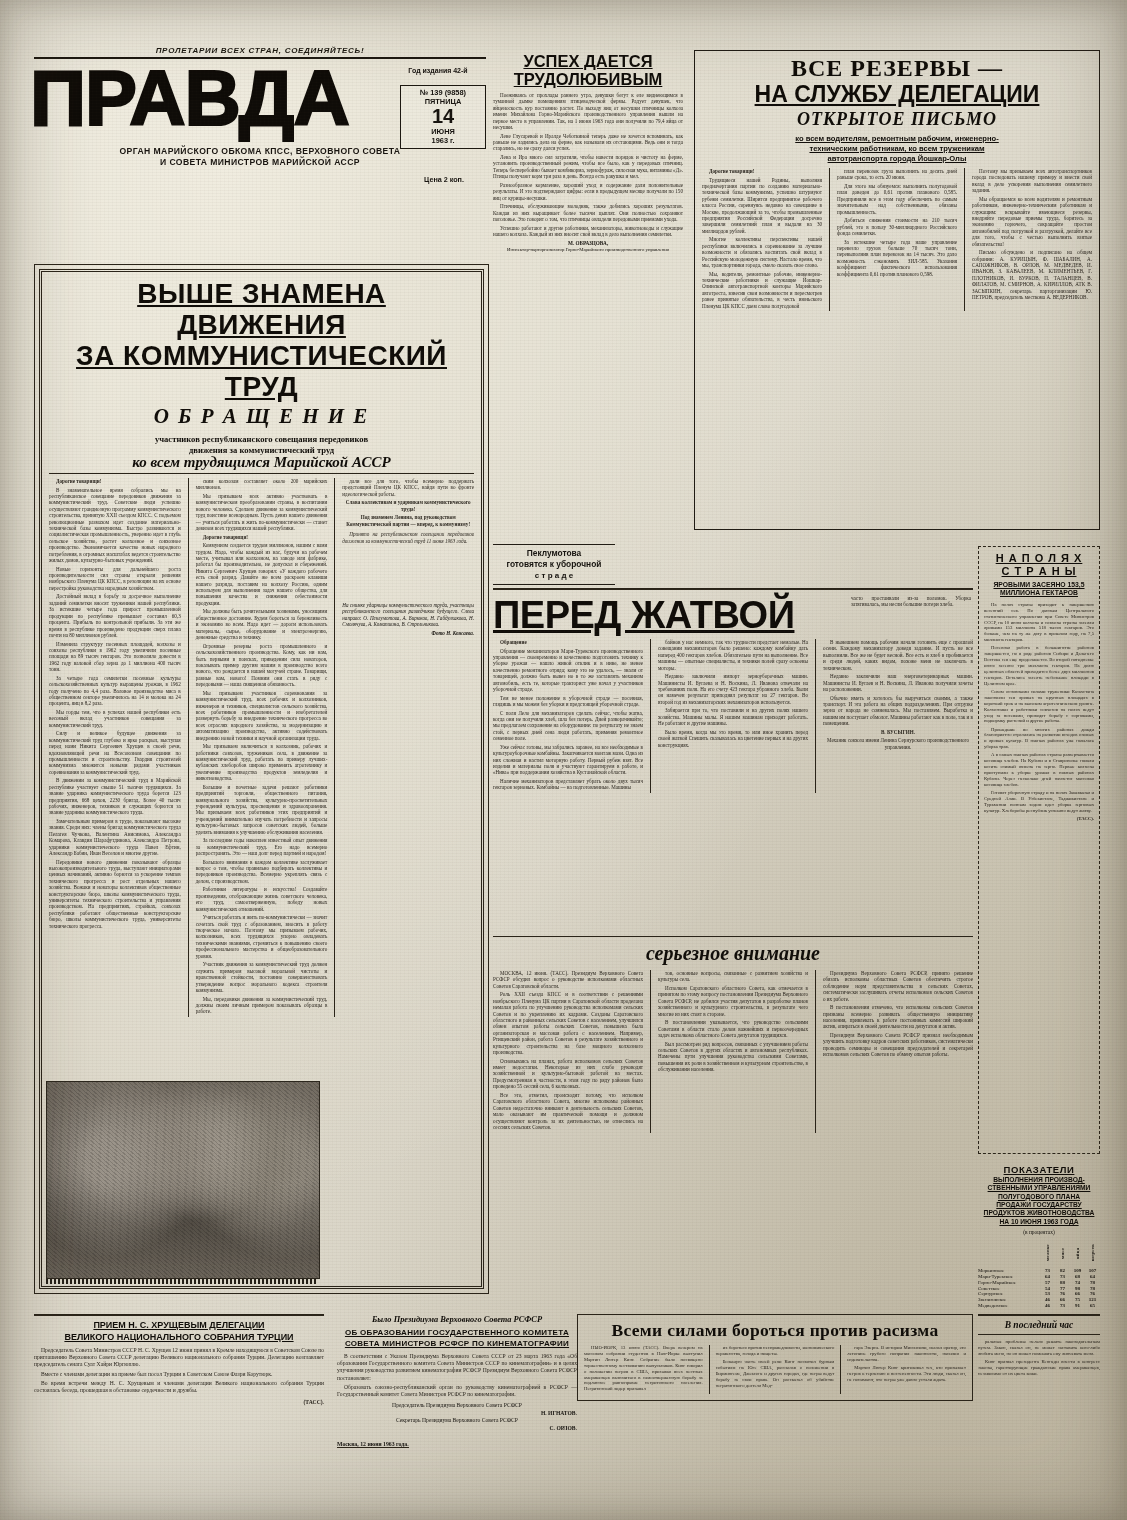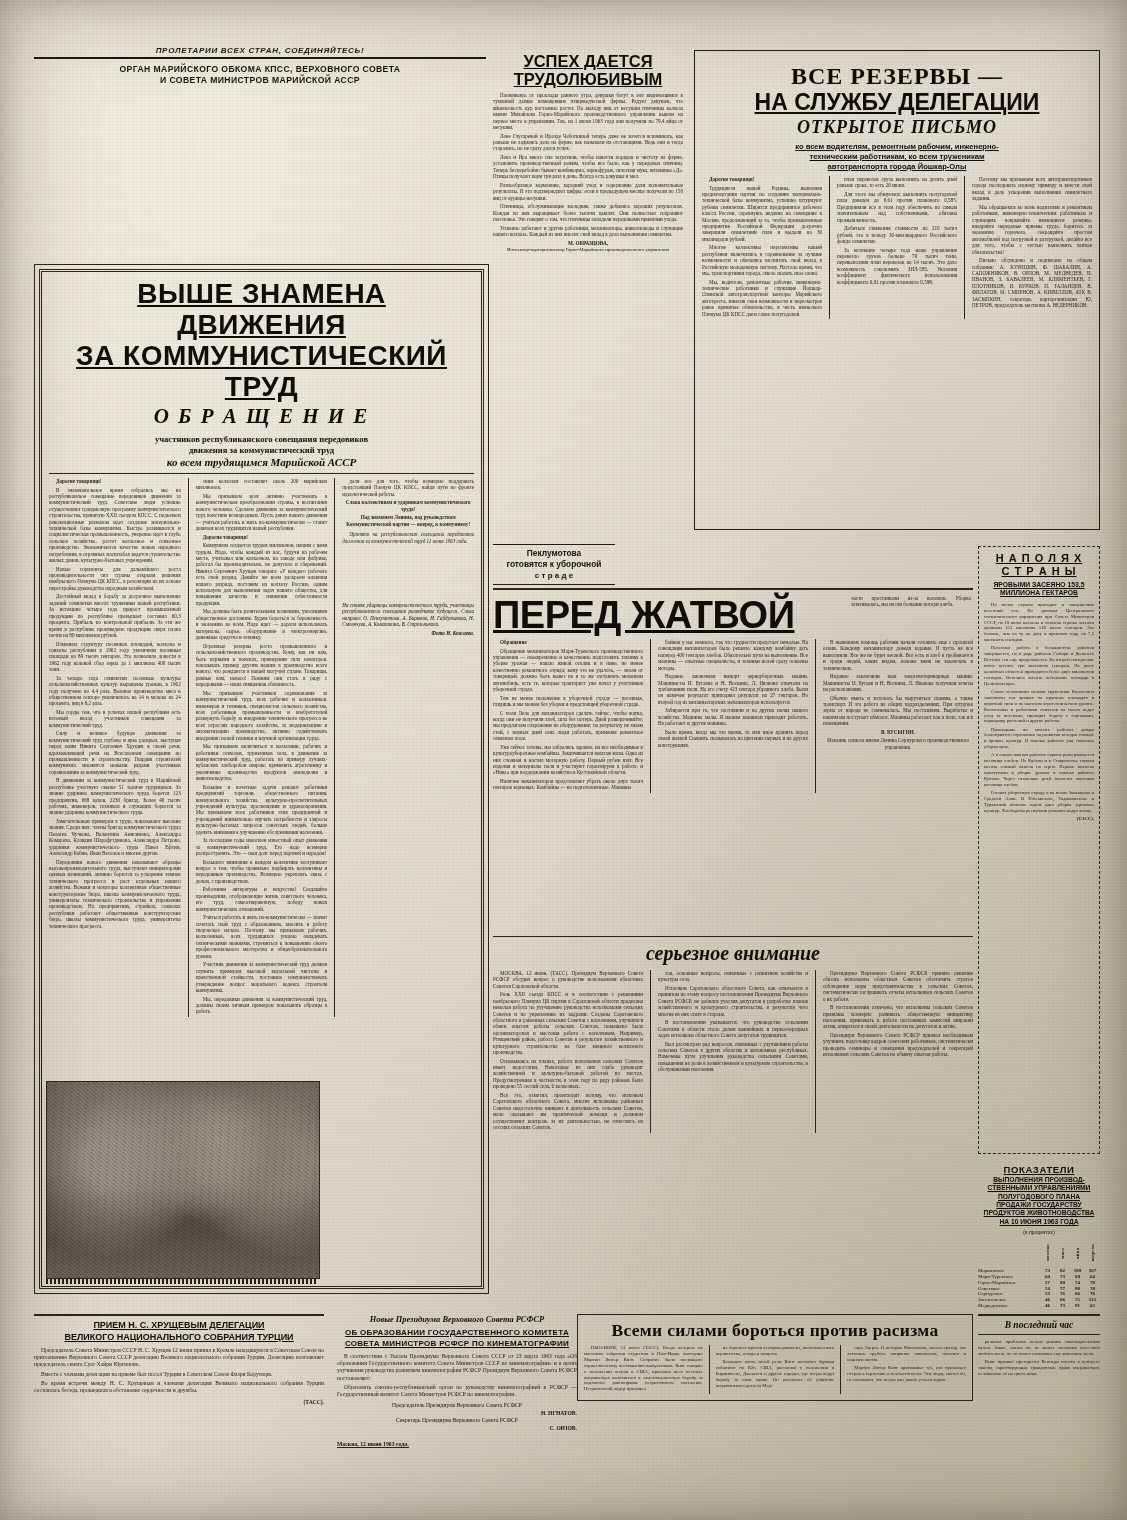--- a/index.html
+++ b/index.html
@@ -124,20 +124,32 @@
 </style>
 </head>
 <body>
 
 <div class="page">
   <div class="sheet">
 
     <div class="masthead">
       <div class="slogan">ПРОЛЕТАРИИ ВСЕХ СТРАН, СОЕДИНЯЙТЕСЬ!</div>
       <div class="slogan-rule"></div>
+      <div class="title2wrap">
+        <div class="title2">ПРАВДА</div>
+        <div class="yearline">Год издания 42-й</div>
+        <div class="issuebox">
+          <div class="issline">№ 139 (9858)</div>
+          <div class="issline">ПЯТНИЦА</div>
+          <div class="issbig">14</div>
+          <div class="issline">ИЮНЯ</div>
+          <div class="issline">1963 г.</div>
+        </div>
+        <div class="priceline">Цена 2 коп.</div>
+      </div>
       <div class="organ">
         <div>ОРГАН МАРИЙСКОГО ОБКОМА КПСС, ВЕРХОВНОГО СОВЕТА</div>
         <div>И СОВЕТА МИНИСТРОВ МАРИЙСКОЙ АССР</div>
       </div>
     </div>
 
     <div class="box" style="left:459px;top:6px;width:190px;">
       <div class="hl-sans" style="font-size:16.5px;line-height:18px;">УСПЕХ ДАЕТСЯ</div>
       <div class="hl-sans" style="font-size:16.5px;line-height:18px;margin-bottom:4px;">ТРУДОЛЮБИВЫМ</div>
       <div class="body-text">
@@ -146,21 +158,21 @@
         <p>Лена и Ира много сил затратили, чтобы навести порядок и чистоту на ферме, установить производственный режим, чтобы все было, как у передовых птичниц. Теперь бесперебойно бывает комбикорма, зернофураж, силосная мука, витамины «Д». Птицы получают корм три раза в день. Всегда есть ракушка и мел.</p>
         <p>Разнообразное кормление, хороший уход и содержание дали положительные результаты. И это подтверждают цифры: если в предыдущем месяце получали по 150 яиц от курицы-несушки.</p>
         <p>Птичницы, обслуживающие молодняк, также добились хороших результатов. Каждая из них выращивает более тысячи цыплят. Они полностью сохраняют поголовье. Это говорит о том, что птичницы овладели передовыми приемами ухода.</p>
         <p>Успешно работают и другие работники, механизаторы, животноводы и служащие нашего колхоза. Каждый из них вносит свой вклад в дело выполнения семилетки.</p>
       </div>
       <div class="byline" style="margin-top:3px;">М. ОБРАЗЦОВА,</div>
       <div class="byline" style="font-weight:normal;font-size:4.8px;line-height:5.8px;">Инспектор-парторганизатор Горно-Марийского производственного управления</div>
     </div>
 
     <div class="box" style="left:660px;top:4px;width:406px;height:480px;">
-      <div style="border:1.5px solid #201b14;height:100%;box-sizing:border-box;padding:12px 7px;">
+      <div style="border:1.5px solid #201b14;height:100%;box-sizing:border-box;padding:4px 7px;">
         <div class="hl-serif" style="font-size:24px;line-height:27px;letter-spacing:1px;">ВСЕ  РЕЗЕРВЫ —</div>
         <div class="hl-sans" style="font-size:23px;line-height:25px;">НА СЛУЖБУ ДЕЛЕГАЦИИ</div>
         <div class="hl-serif ital" style="font-size:18px;line-height:21px;letter-spacing:1px;margin:2px 0 4px;">ОТКРЫТОЕ ПИСЬМО</div>
         <div class="hl-sans" style="font-size:7.6px;line-height:10px;">ко всем водителям, ремонтным рабочим, инженерно-</div>
         <div class="hl-sans" style="font-size:7.6px;line-height:10px;">техническим работникам, ко всем труженикам</div>
         <div class="hl-sans" style="font-size:7.6px;line-height:10px;margin-bottom:4px;">автотранспорта города Йошкар-Олы</div>
         <div style="display:flex;gap:7px;">
           <div class="body-text" style="width:124px;">
             <p class="b">Дорогие товарищи!</p>
             <p>Трудящиеся нашей Родины, выполняя предначертания партии по созданию материально-технической базы коммунизма, успешно штурмуют рубежи семилетки. Ширится предпринятое рабочего класса России, соревнуясь недавно на совещание в Москве, продолжающий за то, чтобы промышленные предприятия Российской Федерации досрочно завершили семилетний план и выдали на 30 миллиардов рублей.</p>
@@ -185,21 +197,21 @@
     </div>
 
     <div class="box" style="left:0px;top:218px;width:455px;height:1030px;">
       <div style="border:1px solid #2a2419;padding:4px;height:100%;box-sizing:border-box;">
         <div style="border:3px double #2a2419;padding:6px 7px;height:100%;box-sizing:border-box;">
           <div class="hl-sans" style="font-size:28px;line-height:31px;letter-spacing:.5px;">ВЫШЕ ЗНАМЕНА ДВИЖЕНИЯ</div>
           <div class="hl-sans" style="font-size:28px;line-height:31px;letter-spacing:.5px;">ЗА КОММУНИСТИЧЕСКИЙ ТРУД</div>
           <div class="hl-serif ital" style="font-size:21px;line-height:25px;letter-spacing:2px;margin:2px 0 5px;">О Б Р А Щ Е Н И Е</div>
           <div class="hl-serif" style="font-size:8.6px;line-height:11px;">участников республиканского совещания передовиков</div>
           <div class="hl-serif" style="font-size:8.6px;line-height:11px;">движения за коммунистический труд</div>
-          <div class="hl-serif ital" style="font-size:11px;line-height:13px;margin-bottom:4px;">ко всем трудящимся Марийской АССР</div>
+          <div class="hl-serif ital" style="font-size:15px;line-height:13px;margin-bottom:4px;">ко всем трудящимся Марийской АССР</div>
           <div style="height:1px;background:#2a2419;margin:0 0 4px 0;"></div>
 
           <div style="display:flex;gap:7px;">
             <div class="body-text" style="width:138px;">
               <p class="b">Дорогие товарищи!</p>
               <p>В знаменательное время собрались мы на республиканское совещание передовиков движения за коммунистический труд. Советские люди успешно осуществляют грандиозную программу коммунистического строительства, принятую XXII съездом КПСС. С подъемом революционные размахом идет создание материально-технической базы коммунизма. Быстро развиваются и социалистическая промышленность, уверенно идет в глубь сельское хозяйство, растет колхозное и совхозное производство. Экономичается качество новых народного потребления, в огромных масштабах ведется строительство жилых домов, культурно-бытовых учреждений.</p>
               <p>Новые горизонты для дальнейшего роста производительности сил страны открыли решения ноябрьского Пленума ЦК КПСС, в резолюции на их основе перестройка руководства народным хозяйством.</p>
               <p>Достойный вклад в борьбу за досрочное выполнение заданий семилетки вносят труженики нашей республики. За истекшие четыре года прирост промышленной продукции по республике превышает составил 60,3 процента. Прибыль по контрольной прибыли. За эти же время в республике произведено продукции сверх плана почти на 80 миллионов рублей.</p>
               <p>Изменила структуру посевных площадей, колхозы и совхозы республики в 1962 году увеличили посевные площади на 89 тысяч гектаров. Это позволило довести в 1962 году валовой сбор зерна до 1 миллиона 400 тысяч тонн.</p>
               <p>За четыре года семилетки посевные культуры сельскохозяйственных культур выращены урожаи, в 1962 году получено по 4,4 раза. Валовое производство мяса в общественном секторе увеличилось на 14 и молока на 24 процента, яиц в 8,2 раза.</p>
@@ -414,21 +426,21 @@
       <div class="hl-sans" style="font-size:9px;line-height:11.5px;margin-bottom:4px;">ВЕЛИКОГО НАЦИОНАЛЬНОГО СОБРАНИЯ ТУРЦИИ</div>
       <div class="body-text" style="font-size:5.6px;line-height:7.2px;">
         <p>Председатель Совета Министров СССР Н. С. Хрущев 12 июня принял в Кремле находящуюся в Советском Союзе по приглашению Верховного Совета СССР делегацию Великого национального собрания Турции. Делегацию возглавляет председатель сената Суат Хайри Юргюплю.</p>
         <p>Вместе с членами делегации на приеме был посол Турции в Советском Союзе Фазри Корутюрк.</p>
         <p>Во время встречи между Н. С. Хрущевым и членами делегации Великого национального собрания Турции состоялась беседа, прошедшая в обстановке сердечности и дружбы.</p>
         <p class="b" style="text-align:right;text-indent:0;margin-top:4px;">(ТАСС).</p>
       </div>
     </div>
 
     <div class="box" style="left:303px;top:1268px;width:240px;">
-      <div class="hl-serif ital" style="font-size:8.4px;line-height:11px;margin-bottom:3px;">Новые Президиума Верховного Совета РСФСР</div>
+      <div class="hl-serif ital" style="font-size:8.4px;line-height:11px;margin-bottom:3px;">Было Президиума Верховного Совета РСФСР</div>
       <div class="hl-sans" style="font-size:8px;line-height:10.5px;letter-spacing:.3px;">ОБ ОБРАЗОВАНИИ ГОСУДАРСТВЕННОГО КОМИТЕТА</div>
       <div class="hl-sans" style="font-size:8px;line-height:10.5px;letter-spacing:.3px;margin-bottom:4px;">СОВЕТА МИНИСТРОВ РСФСР ПО КИНЕМАТОГРАФИИ</div>
       <div class="body-text" style="font-size:5.6px;line-height:7.2px;">
         <p>В соответствии с Указом Президиума Верховного Совета СССР от 23 марта 1963 года «Об образовании Государственного комитета Совета Министров СССР по кинематографии» и в целях улучшения руководства развитием кинематографии РСФСР Президиум Верховного Совета РСФСР постановляет:</p>
         <p>Образовать союзно-республиканский орган по руководству кинематографией в РСФСР — Государственный комитет Совета Министров РСФСР по кинематографии.</p>
       </div>
       <div style="font-size:5.6px;line-height:7.4px;margin-top:4px;">
         <div class="centerline">Председатель Президиума Верховного Совета РСФСР</div>
         <div class="b" style="text-align:right;">Н. ИГНАТОВ.</div>
         <div class="centerline">Секретарь Президиума Верховного Совета РСФСР</div>

